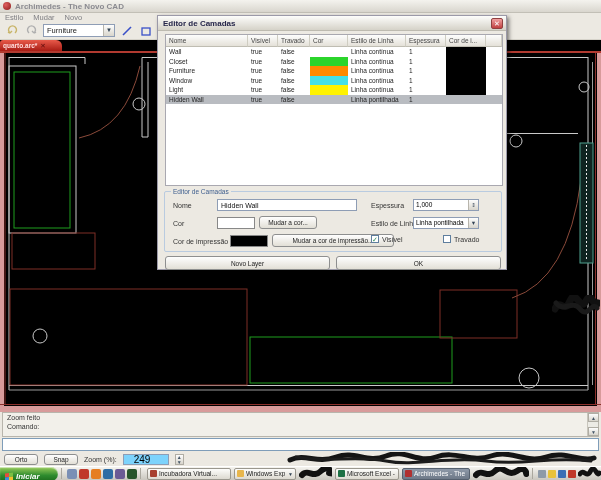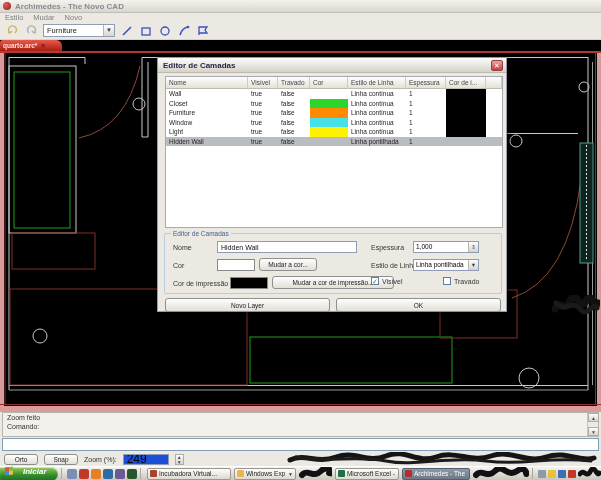--- a/index.html
+++ b/index.html
@@ -32,21 +32,21 @@
   #canvas { left:0; top:40px; width:601px; height:372px; background:#000; }
   #doc-tab { position:absolute; left:0; top:0; width:62px; height:11px; z-index:3;
     background:linear-gradient(#E85A4A,#A81C14); border-radius:3px 6px 0 0;
     display:flex; align-items:center; gap:3px; padding-left:3px; }
   #doc-tab .lbl { font-size:6.5px; color:#FFDDDD; font-weight:bold; }
   #doc-tab .x { font-size:6.5px; color:#5A0A0A; font-weight:bold; }
   #tabstrip-line { position:absolute; left:0; top:11px; width:601px; height:2px; background:#B23A30; z-index:2; }
 
   
   #dialog { left:157px; top:15px; width:350px; height:255px; background:#ECE9E2;
-    border:1px solid #9B99A8; box-shadow:2px 2px 4px rgba(0,0,0,.5); z-index:10;margin-top:42px; }
+    border:1px solid #9B99A8; box-shadow:2px 2px 4px rgba(0,0,0,.5); z-index:10; }
   #dlg-title { position:absolute; left:0; top:0; width:100%; height:15px;
     background:linear-gradient(#FDFDFB,#D5D2C8); border-bottom:1px solid #BDBAB0;
     display:flex; align-items:center; }
   #dlg-title .t { flex:1; font-size:8px; font-weight:bold; color:#26264A; padding-left:5px; }
   #dlg-close { width:12px; height:11px; margin-right:3px; border-radius:2px;
     background:linear-gradient(#F0A0A0,#C04040); border:1px solid #904040;
     color:#fff; font-size:7px; line-height:10px; text-align:center; }
 
   #tablewrap { position:absolute; left:7px; top:18px; width:338px; height:152px;
     background:#fff; border:1px solid #A9A8B0; overflow:hidden; }
@@ -91,31 +91,31 @@
     border:1px solid #B0ADA4; font-size:5px; text-align:center; line-height:8px; color:#456; }
   #console .sb .ar.dn { position:absolute; bottom:0; }
   #cmd-input { left:2px; top:438px; width:597px; height:13px; background:#fff;
     border:1px solid #7F9DB9; font-size:7.5px; padding-left:3px; font-family:inherit; }
   #ctrlrow { left:0; top:452px; width:601px; height:14px; background:#ECE9E2;
     display:flex; align-items:center; gap:6px; padding-left:4px; }
   .minibtn { width:34px; height:11px; background:linear-gradient(#FEFEFE,#E2DFD6);
     border:1px solid #8E8F8F; border-radius:3px; font-size:6.5px; color:#222;
     text-align:center; line-height:10px; }
   #zoom-label { font-size:7px; color:#333; }
-  #zoom-field { width:46px; height:11px; background:#1d4ed8; border:1px solid #8E9DB5;
-    font-size:12px; padding-left:3px; font-family:inherit; }
+  #zoom-field { width:46px; height:11px; background:#7dd3fc; border:1px solid #8E9DB5;
+    font-size:10px; padding-left:10px; font-family:inherit; }
   #zoom-spin { width:9px; height:11px; background:linear-gradient(#FDFDFD,#D8D5CC);
     border:1px solid #B0ADA4; font-size:5px; line-height:5px; color:#456; text-align:center; }
 
   
   #taskbar { left:0; top:466px; width:601px; height:14px;
     background:linear-gradient(#F5F4EF,#C9C6BE); border-top:1px solid #fff; display:flex; align-items:center; }
   #startbtn { width:60px; height:14px; border-radius:0 7px 7px 0;
     background:linear-gradient(#9ACD5A,#2E8B2E 60%,#1E6E1E);
-    display:flex; align-items:flex-start; gap:10px; padding-left:5px; box-shadow:inset 0 1px 1px rgba(255,255,255,.6); }
+    display:flex; align-items:flex-end; gap:3px; padding-left:5px; box-shadow:inset 0 1px 1px rgba(255,255,255,.6); }
   #startbtn .flag { width:8px; height:8px; display:grid; grid-template-columns:4px 4px; grid-template-rows:4px 4px; transform:skewY(-6deg); }
   #startbtn .flag i:nth-child(1){background:#E84C3D;} #startbtn .flag i:nth-child(2){background:#7AC043;}
   #startbtn .flag i:nth-child(3){background:#3C8DDE;} #startbtn .flag i:nth-child(4){background:#F0C030;}
   #startbtn .st { font-size:8px; font-weight:bold; font-style:italic; color:#fff; }
   .ql { width:10px; height:10px; border-radius:2px; margin-left:2px; }
   .tsep { width:1px; height:11px; background:#AAA79E; margin:0 3px; }
   .task { height:12px; border:1px solid #9A978E; border-radius:2px;
     background:linear-gradient(#FDFDFB,#DCD9D0); display:flex; align-items:center;
     gap:2px; padding:0 2px; margin-left:3px; overflow:hidden; }
   .task .ti { width:7px; height:7px; border-radius:1px; flex:0 0 auto; }

